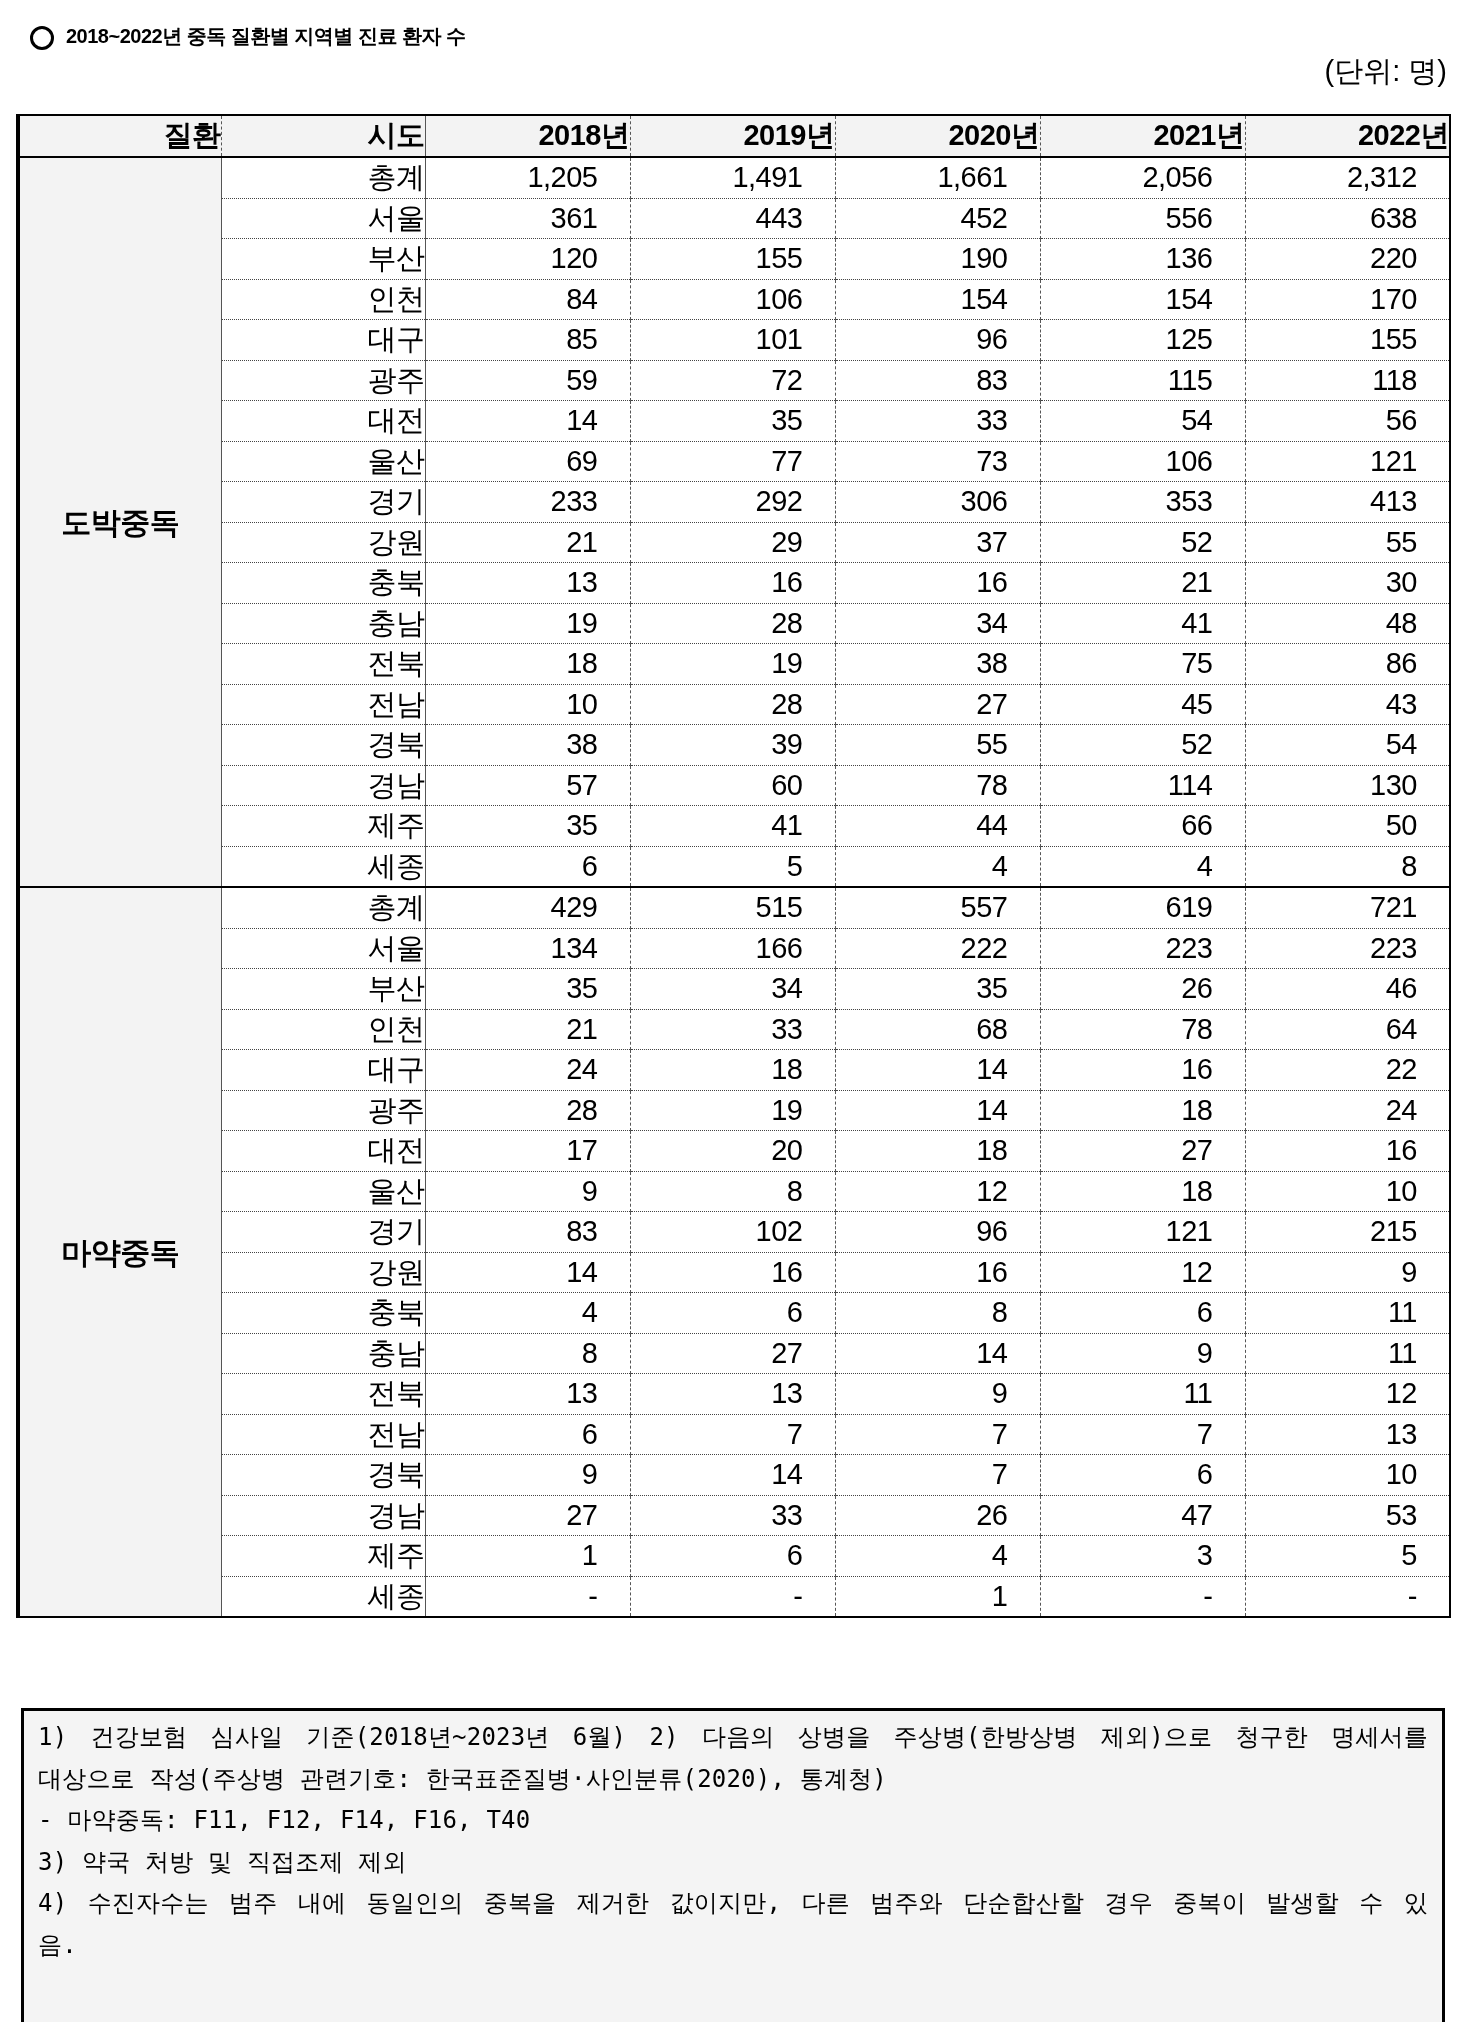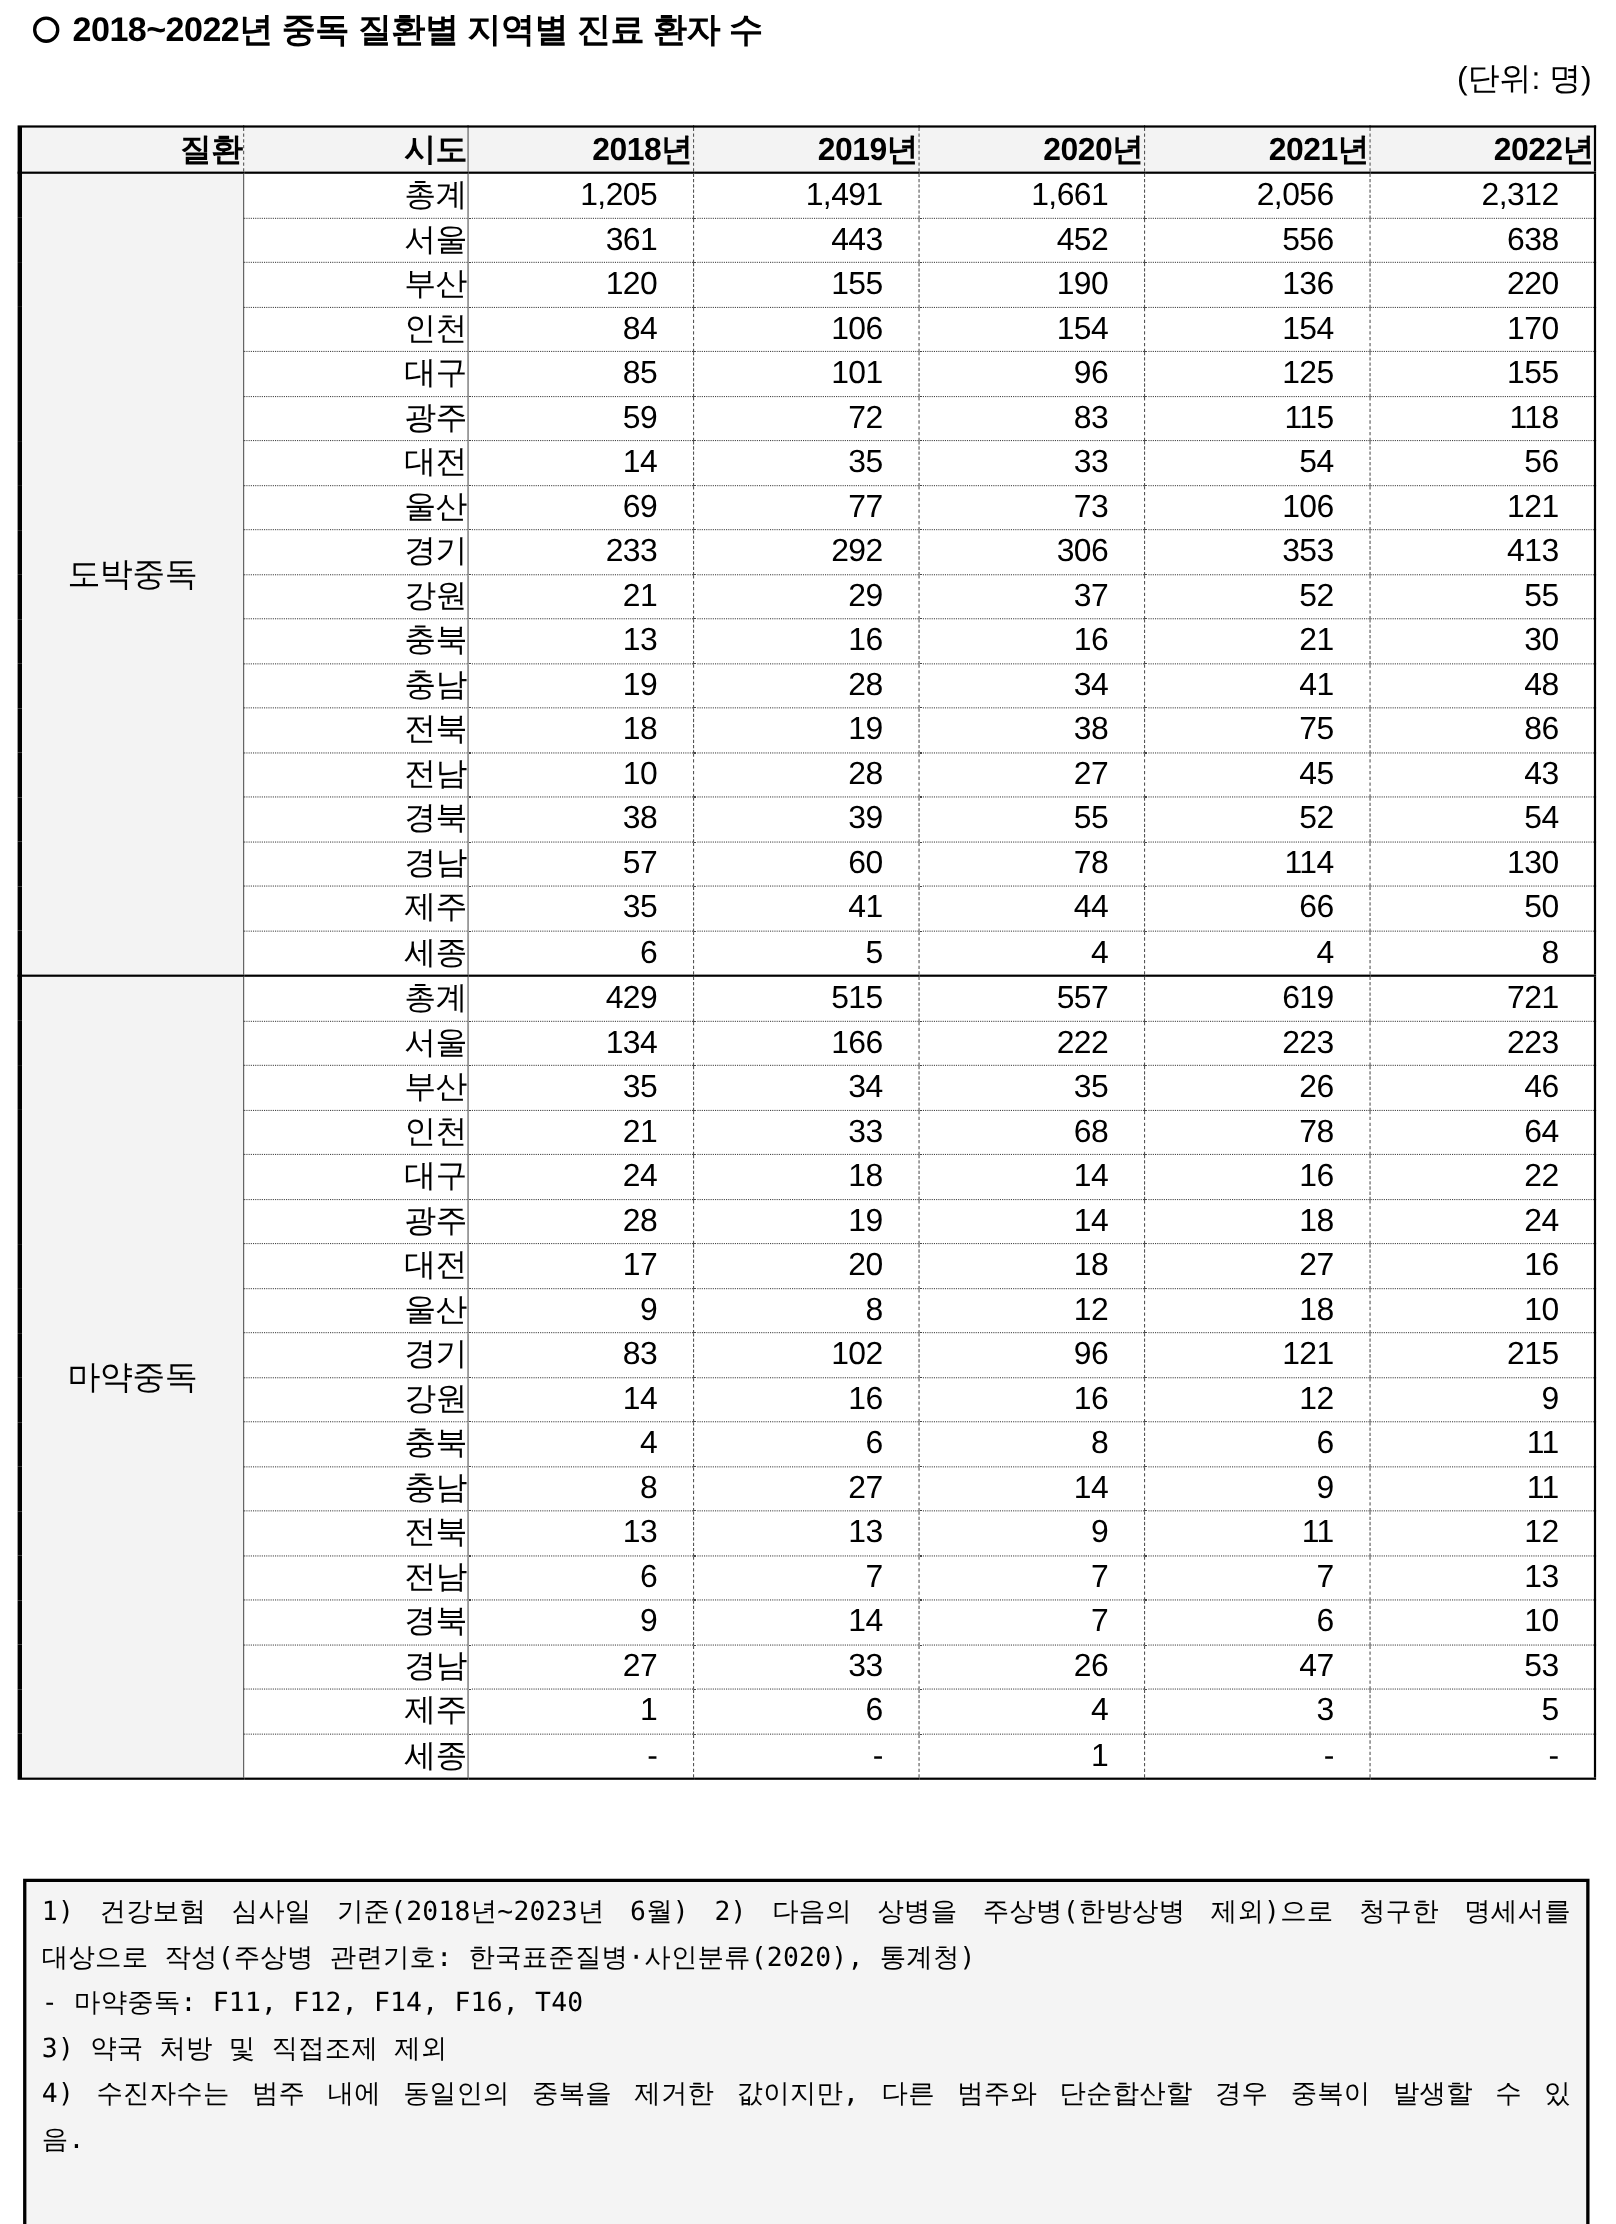--- a/index.html
+++ b/index.html
@@ -2,22 +2,22 @@
 <html><head>
 <meta charset="utf-8">
 <style>
   html, body { margin: 0; padding: 0; background: #ffffff; }
   body {
     width: 1469px; height: 2022px; position: relative; overflow: hidden;
     font-family: "Liberation Sans", "DejaVu Sans", sans-serif; color: #000;
   }
   .title {
     position: absolute; left: 30px; top: 4px; height: 46px;
-    display: flex; align-items: center; gap: 12px;
-    font-size: 31px; font-weight: bold; letter-spacing: -0.5px;
+    display: flex; align-items: flex-end; gap: 12px;
+    font-size: 20px; font-weight: bold; letter-spacing: -0.5px;
   }
   .title .circle {
     width: 24px; height: 24px; border: 3px solid #000; border-radius: 50%;
     box-sizing: border-box; display: inline-block;
   }
   .unit {
     position: absolute; right: 22px; top: 52px; font-size: 29px;
   }
   table.data {
     position: absolute; left: 16px; top: 114px; width: 1434px;
@@ -34,21 +34,21 @@
     border-left: 1px dashed #555; letter-spacing: -0.5px;
   }
   table.data th:first-child { border-left: none; }
   table.data th.yr { border-left: 1px dashed #555; }
   table.data th.reg-h { border-left: 1px dashed #555; border-right: 1px solid #555; }
   table.data td {
     height: 39.5px; padding: 0; font-size: 29px; line-height: 39px;
     border-bottom: 1px dotted #444; white-space: nowrap; letter-spacing: -0.5px;
   }
   table.data td.dis {
-    background: #f3f3f3; text-align: center; font-weight: normal; font-size: 30px;
+    background: #f3f3f3; text-align: center; font-weight: bold; font-size: 30px;
     border-bottom: 2px solid #000; border-right: 1px solid #555;
   }
   table.data td.reg { text-align: right; border-right: 1px solid #555; }
   table.data td.num { text-align: right; padding-right: 32px; border-left: 1px dashed #555; }
   table.data td.reg + td.num { border-left: none; }
   table.data tr.last-in-group td { border-bottom: 2px solid #000; }
   .notes {
     position: absolute; left: 21px; top: 1708px; width: 1424px; height: 380px;
     box-sizing: border-box; border: 3px solid #000; border-bottom-width: 4px;
     background: #f4f4f4; padding: 6px 14px 0 14px;

